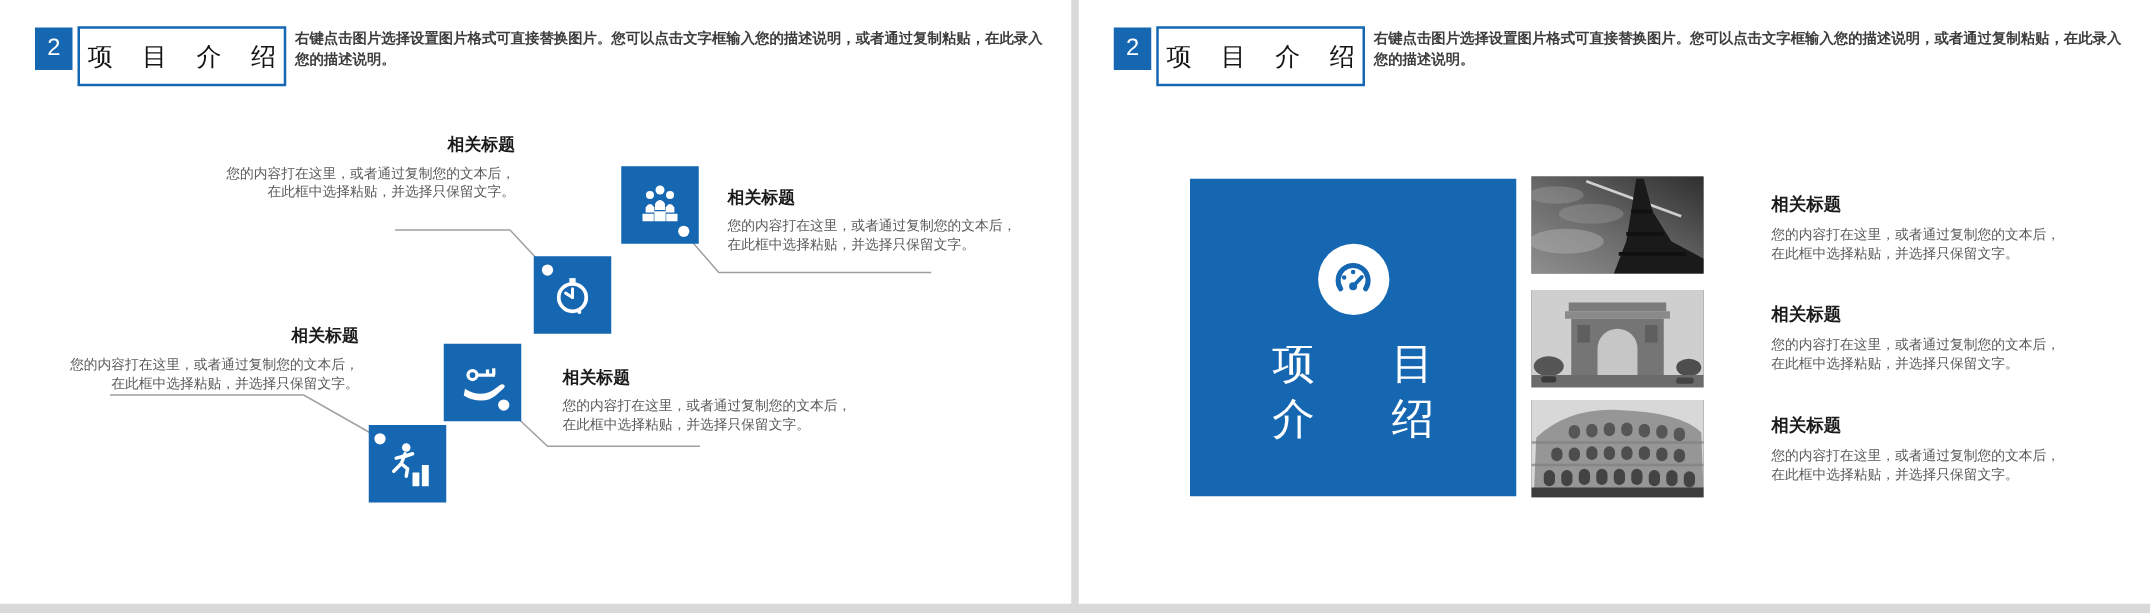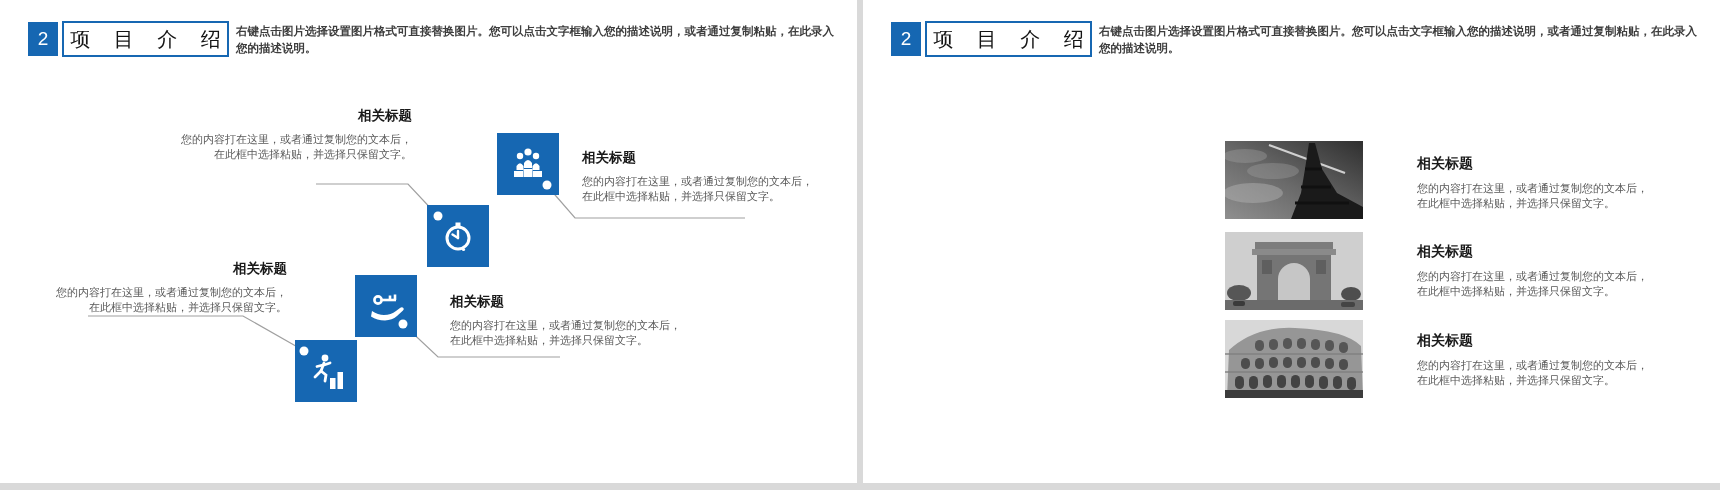--- a/index.html
+++ b/index.html
@@ -5,21 +5,21 @@
   html,body{margin:0;padding:0;}
   body{background:#d9d9d9;font-family:"Liberation Sans","DejaVu Sans",sans-serif;}
   .stage{position:relative;width:1720px;height:490px;background:#d9d9d9;overflow:hidden;}
   .slide{position:absolute;top:0;height:483px;width:857px;background:#ffffff;}
   #slide1{left:0;}
   #slide2{left:863px;}
 
   
   .hdr-num{position:absolute;left:28px;top:22px;width:30px;height:34px;background:#1667b2;
     color:#fff;font-size:19px;display:flex;align-items:center;justify-content:center;}
-  .hdr-title{position:absolute;left:62px;top:21px;width:167px;height:36px;border:2px solid #1667b2;
+  .hdr-title{position:absolute;left:62px;top:21px;width:167px;height:48px;border:2px solid #1667b2;
     box-sizing:border-box;display:flex;align-items:center;justify-content:center;color:#141414;}
   .hdr-title span{font-size:20px;letter-spacing:9px;margin-right:-9px;white-space:nowrap;}
   .hdr-desc{position:absolute;left:236px;top:23px;width:600px;font-size:11.5px;line-height:17px;color:#3d3d3d;font-weight:bold;}
 
   
   .icon-box{position:absolute;width:62px;height:62px;background:#1667b2;
     display:flex;align-items:center;justify-content:center;}
   #icon-podium{left:497px;top:133px;}
   #icon-stopwatch{left:427px;top:205px;}
   #icon-handkey{left:355px;top:275px;}
@@ -162,20 +162,35 @@
   <div class="slide" id="slide2">
 
     <div class="hdr-num">
       <span>2</span>
     </div>
     <div class="hdr-title">
       <span>项 目 介 绍</span>
     </div>
     <div class="hdr-desc">右键点击图片选择设置图片格式可直接替换图片。您可以点击文字框输入您的描述说明，或者通过复制粘贴，在此录入您的描述说明。</div>
 
+    <div class="feature">
+      <div class="feature-circle">
+        <svg width="34" height="34" viewBox="0 0 34 34">
+          <path d="M7,24 A12,12 0 1 1 27,24" fill="none" stroke="#1667b2" stroke-width="4" stroke-linecap="round"></path>
+          <circle cx="17" cy="22" r="3.2" fill="#1667b2"></circle>
+          <path d="M17,22 L24,14.5" stroke="#1667b2" stroke-width="3" stroke-linecap="round"></path>
+          <circle cx="9.8" cy="15" r="1.8" fill="#1667b2"></circle>
+          <circle cx="17" cy="10.5" r="1.8" fill="#1667b2"></circle>
+        </svg>
+      </div>
+      <div class="feature-text">
+        <div>项 目</div>
+        <div>介 绍</div>
+      </div>
+    </div>
 
     <div class="photo" id="photo1">
       <svg viewBox="0 0 138 78" width="138" height="78">
         <defs>
           <linearGradient id="g-sky1" x1="0" y1="1" x2="1" y2="0">
             <stop offset="0" stop-color="#8f8f8f"></stop>
             <stop offset="0.45" stop-color="#6a6a6a"></stop>
             <stop offset="1" stop-color="#2f2f2f"></stop>
           </linearGradient>
         </defs>

